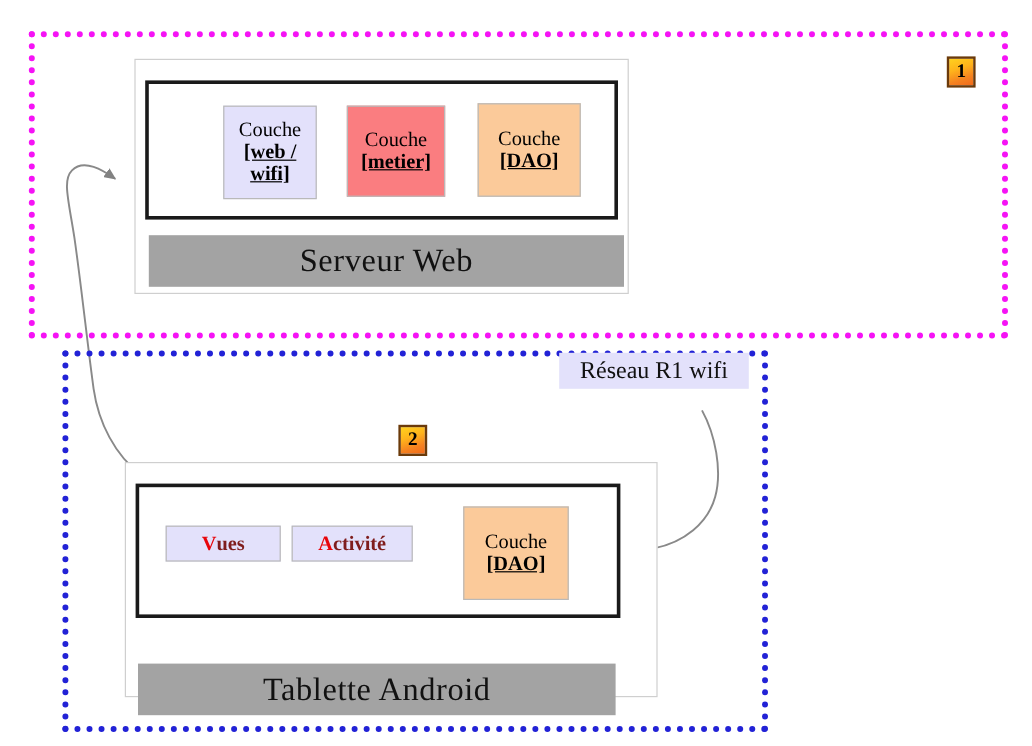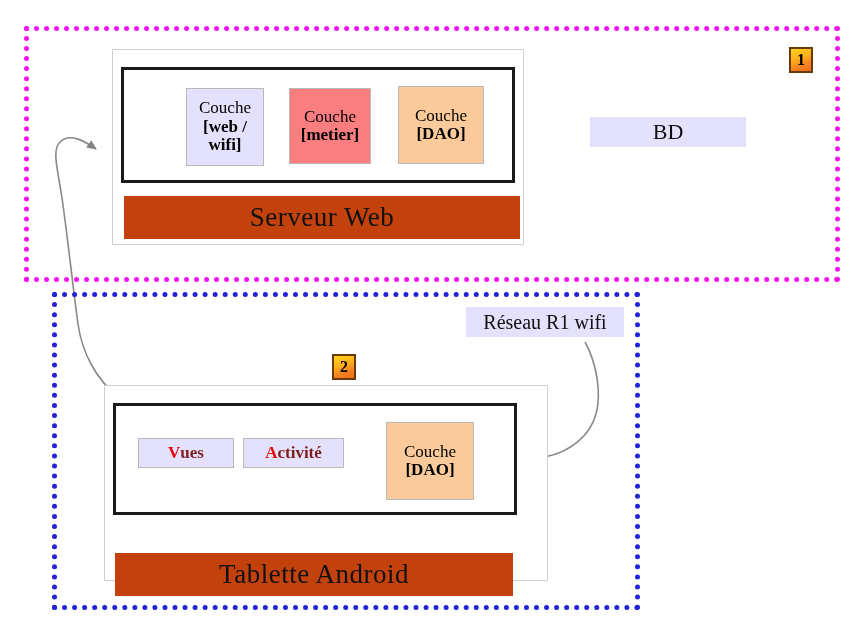--- a/index.html
+++ b/index.html
@@ -56,21 +56,21 @@
     background: #FFFFFF;
     border: 3px solid #1A1A1A;
   }
   .inner-server { left: 121px; top: 67px;  width: 394px; height: 116px; }
   .inner-tablet { left: 113px; top: 403px; width: 404px; height: 112px; }
 
   
   .greenbar {
     position: absolute;
     box-sizing: border-box;
-    background: #c2410c;
+    background: #a3a3a3;
     display: flex;
     align-items: center;
     justify-content: center;
     font-size: 27px;
     letter-spacing: 0.5px;
     color: #111111;
   }
   .green-server { left: 124px; top: 196px; width: 396px; height: 43px; }
   .green-tablet { left: 115px; top: 553px; width: 398px; height: 43px; }
 
@@ -81,21 +81,21 @@
     border: 1px solid #B9B9B9;
     display: flex;
     flex-direction: column;
     justify-content: center;
     text-align: center;
     line-height: 1.08;
     font-size: 17px;
     padding: 2px 4px;
   }
   .layer .top   { font-weight: normal; }
-  .layer .brk   { font-weight: bold; }
+  .layer .brk   { font-weight: bold; text-decoration: underline; }
 
   .lay-web    { left: 186px; top: 88px;  width: 78px;  height: 78px;  background: #E3E1FB; }
   .lay-metier { left: 289px; top: 88px;  width: 82px;  height: 76px;  background: #FA7D80; }
   .lay-dao-s  { left: 398px; top: 86px;  width: 86px;  height: 78px;  background: #FBCA9A; }
   .lay-dao-t  { left: 386px; top: 422px; width: 88px;  height: 78px;  background: #FBCA9A; }
 
   
   .pill {
     position: absolute;
     box-sizing: border-box;
@@ -117,21 +117,21 @@
     position: absolute;
     box-sizing: border-box;
     background: #E3E1FB;
     display: flex;
     align-items: center;
     justify-content: center;
     font-size: 22px;
     color: #111111;
   }
   .lbl-bd     { left: 590px; top: 117px; width: 156px; height: 30px; }
-  .lbl-reseau { left: 466px; top: 307px; width: 158px; height: 30px; font-size: 20px; }
+  .lbl-reseau { left: 466px; top: 294px; width: 158px; height: 30px; font-size: 20px; }
 
   
   .badge {
     position: absolute;
     box-sizing: border-box;
     width: 24px; height: 26px;
     border: 2px solid #6B3A0A;
     background: linear-gradient(160deg, #FFD21E 0%, #FFB31B 38%, #F58220 72%, #F26A1B 100%);
     display: flex;
     align-items: center;
@@ -199,21 +199,20 @@
     <span class="brk">[metier]</span>
   </div>
 
   <div class="layer lay-dao-s">
     <span class="top">Couche</span>
     <span class="brk">[DAO]</span>
   </div>
 
   <div class="greenbar green-server">Serveur Web</div>
 
-  <div class="lavlabel lbl-bd">BD</div>
 
   <div class="zone zone-blue"></div>
   <div class="badge badge-2">2</div>
 
   <div class="lavlabel lbl-reseau">Réseau R1 wifi</div>
 
   <div class="panel panel-tablet"></div>
   <div class="innerbox inner-tablet"></div>
 
   <div class="pill pill-vues">

